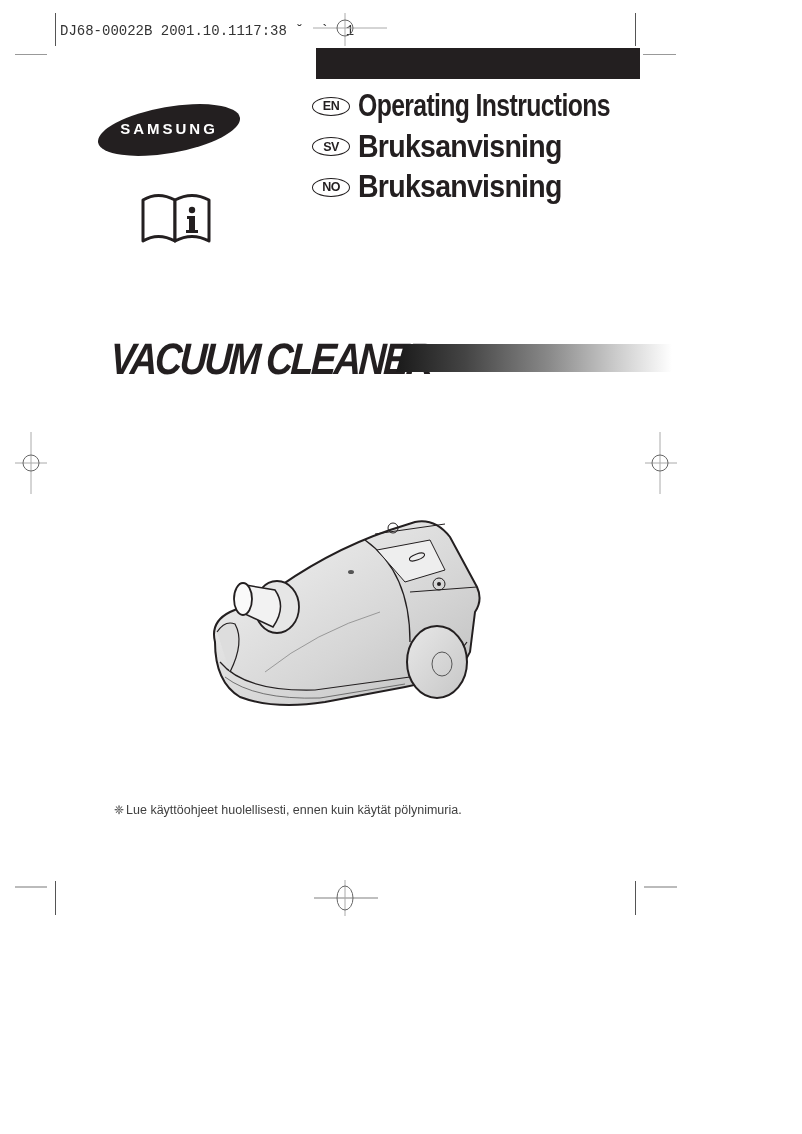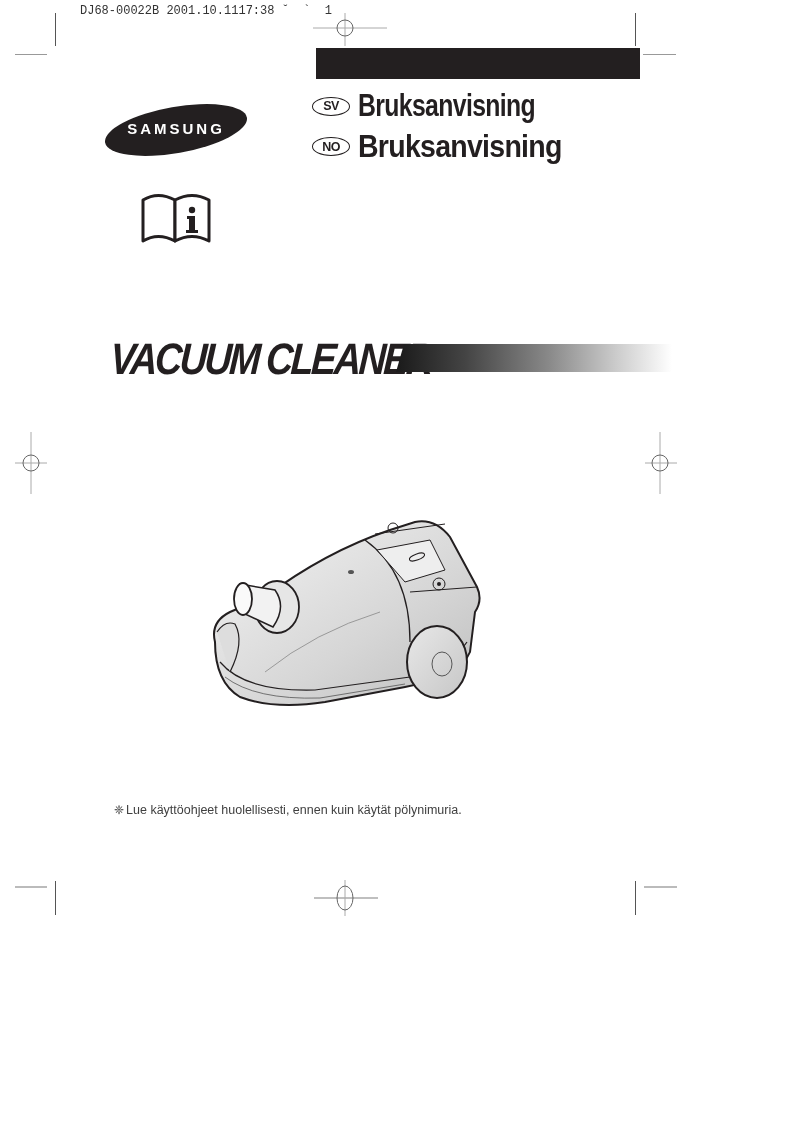--- a/index.html
+++ b/index.html
@@ -1,23 +1,23 @@
 <!DOCTYPE html>
 <html><head>
 <meta charset="utf-8">
 <style>
   html, body { margin:0; padding:0; background:#fff; }
   body { width:802px; height:1134px; position:relative; overflow:hidden;
          font-family:"Liberation Sans", sans-serif; color:#231f20; }
   .abs { position:absolute; }
-  .header-code { left:60px; top:4px; font-family:"Liberation Mono", monospace; font-size:12px; color:#333; white-space:pre; letter-spacing:0;margin-left:20px; }
+  .header-code { left:60px; top:23px; font-family:"Liberation Mono", monospace; font-size:14px; color:#333; white-space:pre; letter-spacing:0; }
   .vline { position:absolute; width:1px; background:#555; }
   .hline { position:absolute; height:1px; background:#999; }
   .black-bar { left:316px; top:48px; width:324px; height:31px; background:#231f20; }
-  .logo { left:104px; top:100px; }
+  .logo { left:97px; top:100px; }
   .lang-list { left:312px; top:86px; }
   .lang-row { display:flex; align-items:center; height:40.5px; }
   .badge { width:38px; height:19px; border:1.2px solid #231f20; border-radius:50%; display:flex; align-items:center; justify-content:center;
            font-weight:bold; font-size:12.5px; margin-right:8px; box-sizing:border-box; letter-spacing:-0.5px; }
   .lang-title { font-weight:bold; font-size:31px; letter-spacing:-0.8px; transform:scaleX(0.92); transform-origin:left center; white-space:nowrap; }
   .lang-row:first-child .lang-title { transform:scaleX(0.8); }
   .product-title { left:112px; top:334px; font-size:44px; font-weight:bold; font-style:italic; letter-spacing:-3px; transform:scaleX(0.86) skewX(-4deg); transform-origin:left top; white-space:nowrap; }
   .gradient-bar { left:396px; top:344px; width:276px; height:28px;
                   background:linear-gradient(to right, #1a1a1a 0%, #444 25%, #888 55%, #ccc 80%, #fff 100%);
                   clip-path:polygon(8px 0, 100% 0, 100% 100%, 0 100%); }
@@ -71,20 +71,24 @@
 
 <svg class="abs" style="left:140px;top:188px" width="72" height="56" viewBox="0 0 72 56">
   <path d="M3 12 Q18 3 35 12 L35 53 Q18 44 3 53 Z" fill="#fff" stroke="#231f20" stroke-width="3" stroke-linejoin="round"></path>
   <path d="M35 12 Q52 3 69 12 L69 53 Q52 44 35 53 Z" fill="#fff" stroke="#231f20" stroke-width="3" stroke-linejoin="round"></path>
   <circle cx="52" cy="22" r="3.2" fill="#231f20"></circle>
   <path d="M47 28 L55 28 L55 42 L58 42 L58 45 L46 45 L46 42 L49 42 L49 31 L47 31 Z" fill="#231f20"></path>
 </svg>
 
 <div class="abs lang-list">
   <div class="lang-row">
+    <span class="badge">EN</span>
+    <span class="lang-title">Operating Instructions</span>
+  </div>
+  <div class="lang-row">
     <span class="badge">SV</span>
     <span class="lang-title">Bruksanvisning</span>
   </div>
   <div class="lang-row">
     <span class="badge">NO</span>
     <span class="lang-title">Bruksanvisning</span>
   </div>
 </div>
 
 <div class="abs product-title">VACUUM CLEANER</div>

